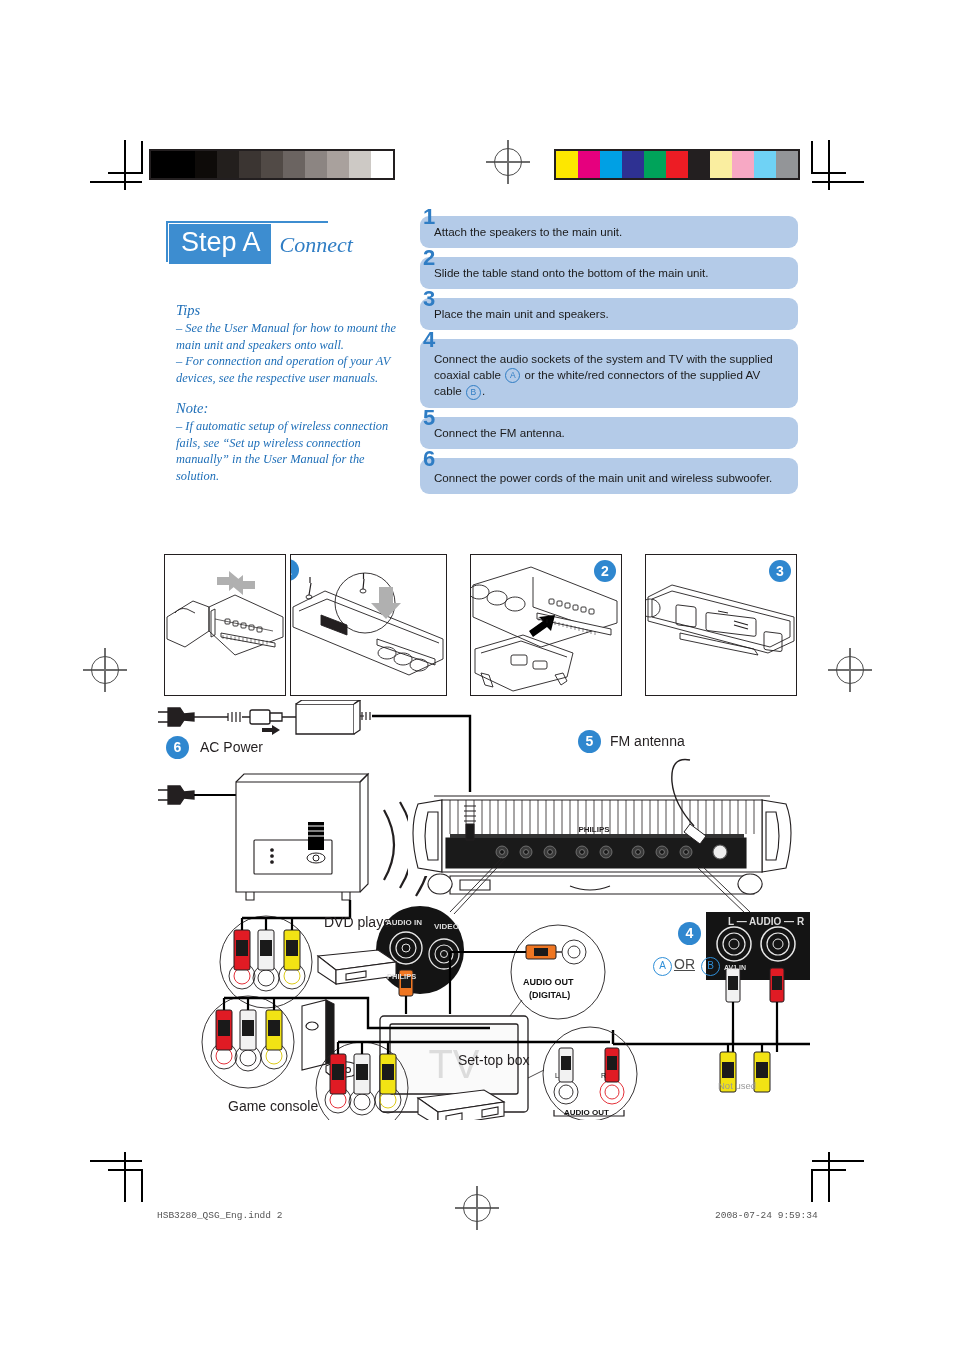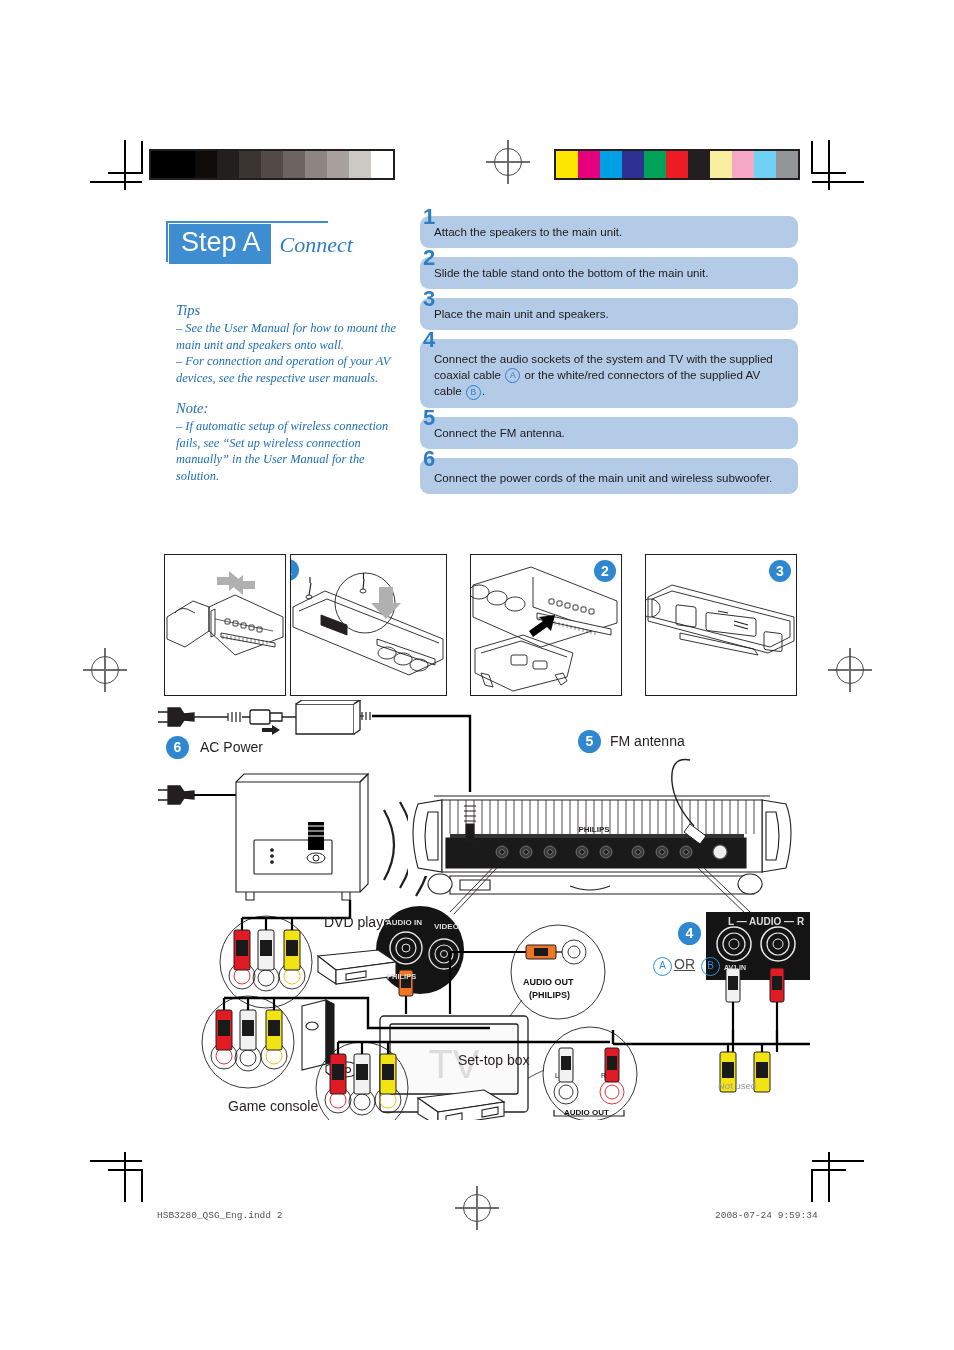--- a/index.html
+++ b/index.html
@@ -690,21 +690,21 @@
 
     <div class="bluebadge" style="left:528px;top:222px;">4</div>
 
     <div class="circlebadge" style="left:503px;top:257px;">A</div>
     <div class="ortext" style="left:524px;top:256px;text-decoration:underline;">OR</div>
     <div class="circlebadge" style="left:551px;top:257px;">B</div>
 
     <div class="smalllabel" style="left:568px;top:380px;color:#9a9a9a;">Not used</div>
 
     <div class="smalllabel" style="left:373px;top:277px;color:#111;font-weight:700;font-size:9px;">AUDIO OUT</div>
-    <div class="smalllabel" style="left:379px;top:290px;color:#111;font-weight:700;font-size:9px;">(PHILIPS)</div>
+    <div class="smalllabel" style="left:379px;top:290px;color:#111;font-weight:700;font-size:9px;">(DIGITAL)</div>
 
     <div class="smalllabel" style="left:414px;top:408px;color:#111;font-weight:700;font-size:8px;">AUDIO OUT</div>
     <div class="smalllabel" style="left:405px;top:372px;color:#111;font-size:7px;">L</div>
     <div class="smalllabel" style="left:451px;top:372px;color:#111;font-size:7px;">R</div>
 
     <div class="smalllabel" style="left:236px;top:218px;color:#ddd;font-weight:700;font-size:8px;">AUDIO IN</div>
     <div class="smalllabel" style="left:237px;top:272px;color:#ddd;font-weight:700;font-size:7.5px;">PHILIPS</div>
     <div class="smalllabel" style="left:284px;top:222px;color:#ddd;font-weight:700;font-size:8px;">VIDEO</div>
 
     <div class="smalllabel" style="left:578px;top:216px;color:#ddd;font-weight:700;font-size:10px;">L — AUDIO — R</div>

